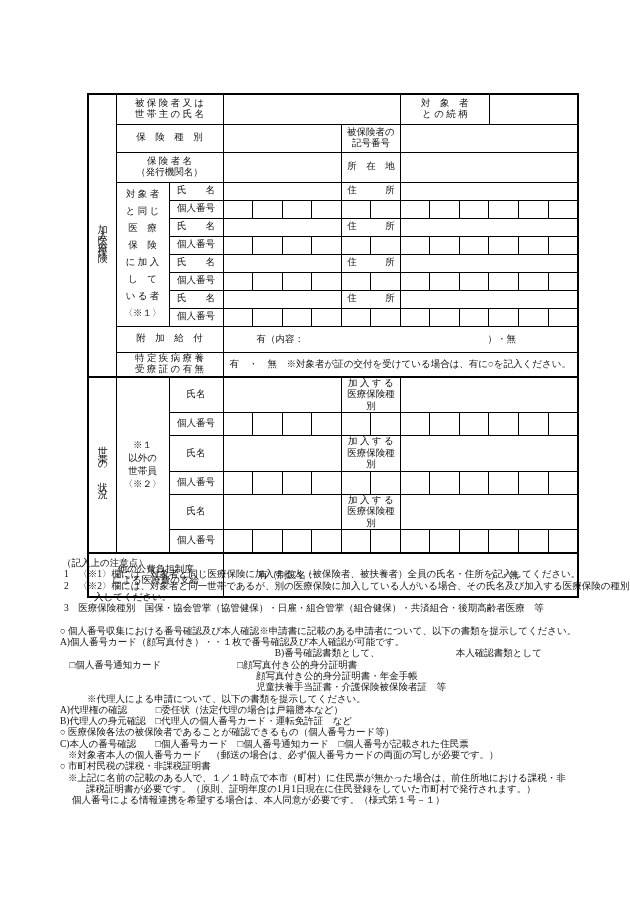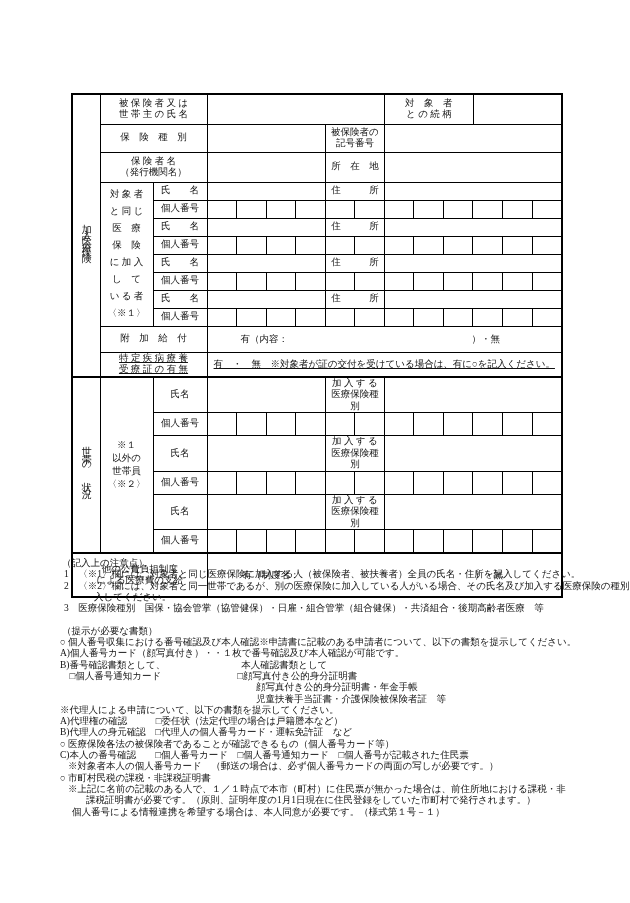--- a/index.html
+++ b/index.html
@@ -7,21 +7,21 @@
     width:630px; height:903px;
     background:#ffffff;
     position:relative;
     font-family:"Liberation Serif","DejaVu Serif",serif;
     color:#111111;
     -webkit-font-smoothing:antialiased;
   }
   .sheet { position:absolute; inset:0; background:#ffffff; }
 
   table.form {
-    position:absolute; left:71px; top:93px;
+    position:absolute; left:87px; top:93px;
     width:492px;
     border-collapse:collapse;
     table-layout:fixed;
     border:2px solid #000;
   }
   td {
     border:1px solid #000;
     font-size:9.5px;
     vertical-align:middle;
     padding:0;
@@ -35,21 +35,21 @@
   .vtext {
     display:inline-block;
     writing-mode:vertical-rl;
     text-orientation:upright;
     font-size:10px;
     letter-spacing:6px;
   }
   .vtext.wide { letter-spacing:8px; }
 
   tr.rh30 { height:30px; } tr.rh28 { height:28px; } tr.rh18 { height:18px; }
-  tr.rh26 { height:26px; } tr.rh22 { height:22px;text-decoration:underline; } tr.rh23 { height:23px; }
+  tr.rh26 { height:26px; } tr.rh22 { height:22px; } tr.rh23 { height:23px; }
   tr.rh32 { height:44px; }
   tr.secdiv td { border-top:2px solid #000; }
 
   td.pncell { padding:0; }
   .pnboxes { display:flex; width:100%; }
   tr.rh18 .pnboxes { height:17px; }
   tr.rh23 .pnboxes { height:22px; }
   .pnboxes span { flex:1 1 0; border-right:1px solid #000; }
   .pnboxes span:last-child { border-right:none; }
 
@@ -337,28 +337,27 @@
     </tbody>
   </table>
 
   <div id="notes">
       <div class="note-line" style="padding-left: 2px;">（記入上の注意点）</div>
       <div class="note-line" style="padding-left: 4px;">1　〈※1〉欄には、対象者と同じ医療保険に加入する人（被保険者、被扶養者）全員の氏名・住所を記入してください。</div>
       <div class="note-line" style="padding-left: 4px;">2　〈※2〉欄には、対象者と同一世帯であるが、別の医療保険に加入している人がいる場合、その氏名及び加入する医療保険の種別を記</div>
       <div class="note-line" style="padding-left: 34px;">入してください。</div>
       <div class="note-line" style="padding-left: 4px;">3　医療保険種別　国保・協会管掌（協管健保）・日雇・組合管掌（組合健保）・共済組合・後期高齢者医療　等</div>
       <div class="note-line" style="padding-left: 0px;"></div>
-      <div class="note-line" style="padding-left: 2px;">（提示が必要な書類）</div>
       <div class="note-line" style="padding-left: 0px;">○ 個人番号収集における番号確認及び本人確認※申請書に記載のある申請者について、以下の書類を提示してください。</div>
       <div class="note-line" style="padding-left: 0px;">A)個人番号カード（顔写真付き）・・１枚で番号確認及び本人確認が可能です。</div>
-      <div class="note-line" style="padding-left: 0px;">B)番号確認書類として、　　　　　　　　本人確認書類として</div>
+      <div class="note-line" style="padding-left: 0px; text-align: right;">B)番号確認書類として、　　　　　　　　本人確認書類として</div>
       <div class="note-line" style="padding-left: 0px;">　□個人番号通知カード　　　　　　　　□顔写真付き公的身分証明書</div>
       <div class="note-line" style="padding-left: 196px;">顔写真付き公的身分証明書・年金手帳</div>
       <div class="note-line" style="padding-left: 196px;">児童扶養手当証書・介護保険被保険者証　等</div>
-      <div class="note-line" style="padding-left: 0px;">※代理人による申請について、以下の書類を提示してください。</div>
+      <div class="note-line" style="padding-left: 0px; margin-left: 27px;">※代理人による申請について、以下の書類を提示してください。</div>
       <div class="note-line" style="padding-left: 0px;">A)代理権の確認　　　□委任状（法定代理の場合は戸籍謄本など）</div>
       <div class="note-line" style="padding-left: 0px;">B)代理人の身元確認　□代理人の個人番号カード・運転免許証　など</div>
       <div class="note-line" style="padding-left: 0px;">○ 医療保険各法の被保険者であることが確認できるもの（個人番号カード等）</div>
       <div class="note-line" style="padding-left: 0px;">C)本人の番号確認　　□個人番号カード　□個人番号通知カード　□個人番号が記載された住民票</div>
       <div class="note-line" style="padding-left: 8px;">※対象者本人の個人番号カード　（郵送の場合は、必ず個人番号カードの両面の写しが必要です。）</div>
       <div class="note-line" style="padding-left: 0px;">○ 市町村民税の課税・非課税証明書</div>
       <div class="note-line" style="padding-left: 8px;">※上記に名前の記載のある人で、１／１時点で本市（町村）に住民票が無かった場合は、前住所地における課税・非</div>
       <div class="note-line" style="padding-left: 26px;">課税証明書が必要です。（原則、証明年度の1月1日現在に住民登録をしていた市町村で発行されます。）</div>
       <div class="note-line" style="padding-left: 12px;">個人番号による情報連携を希望する場合は、本人同意が必要です。（様式第１号－１）</div>
     </div>

